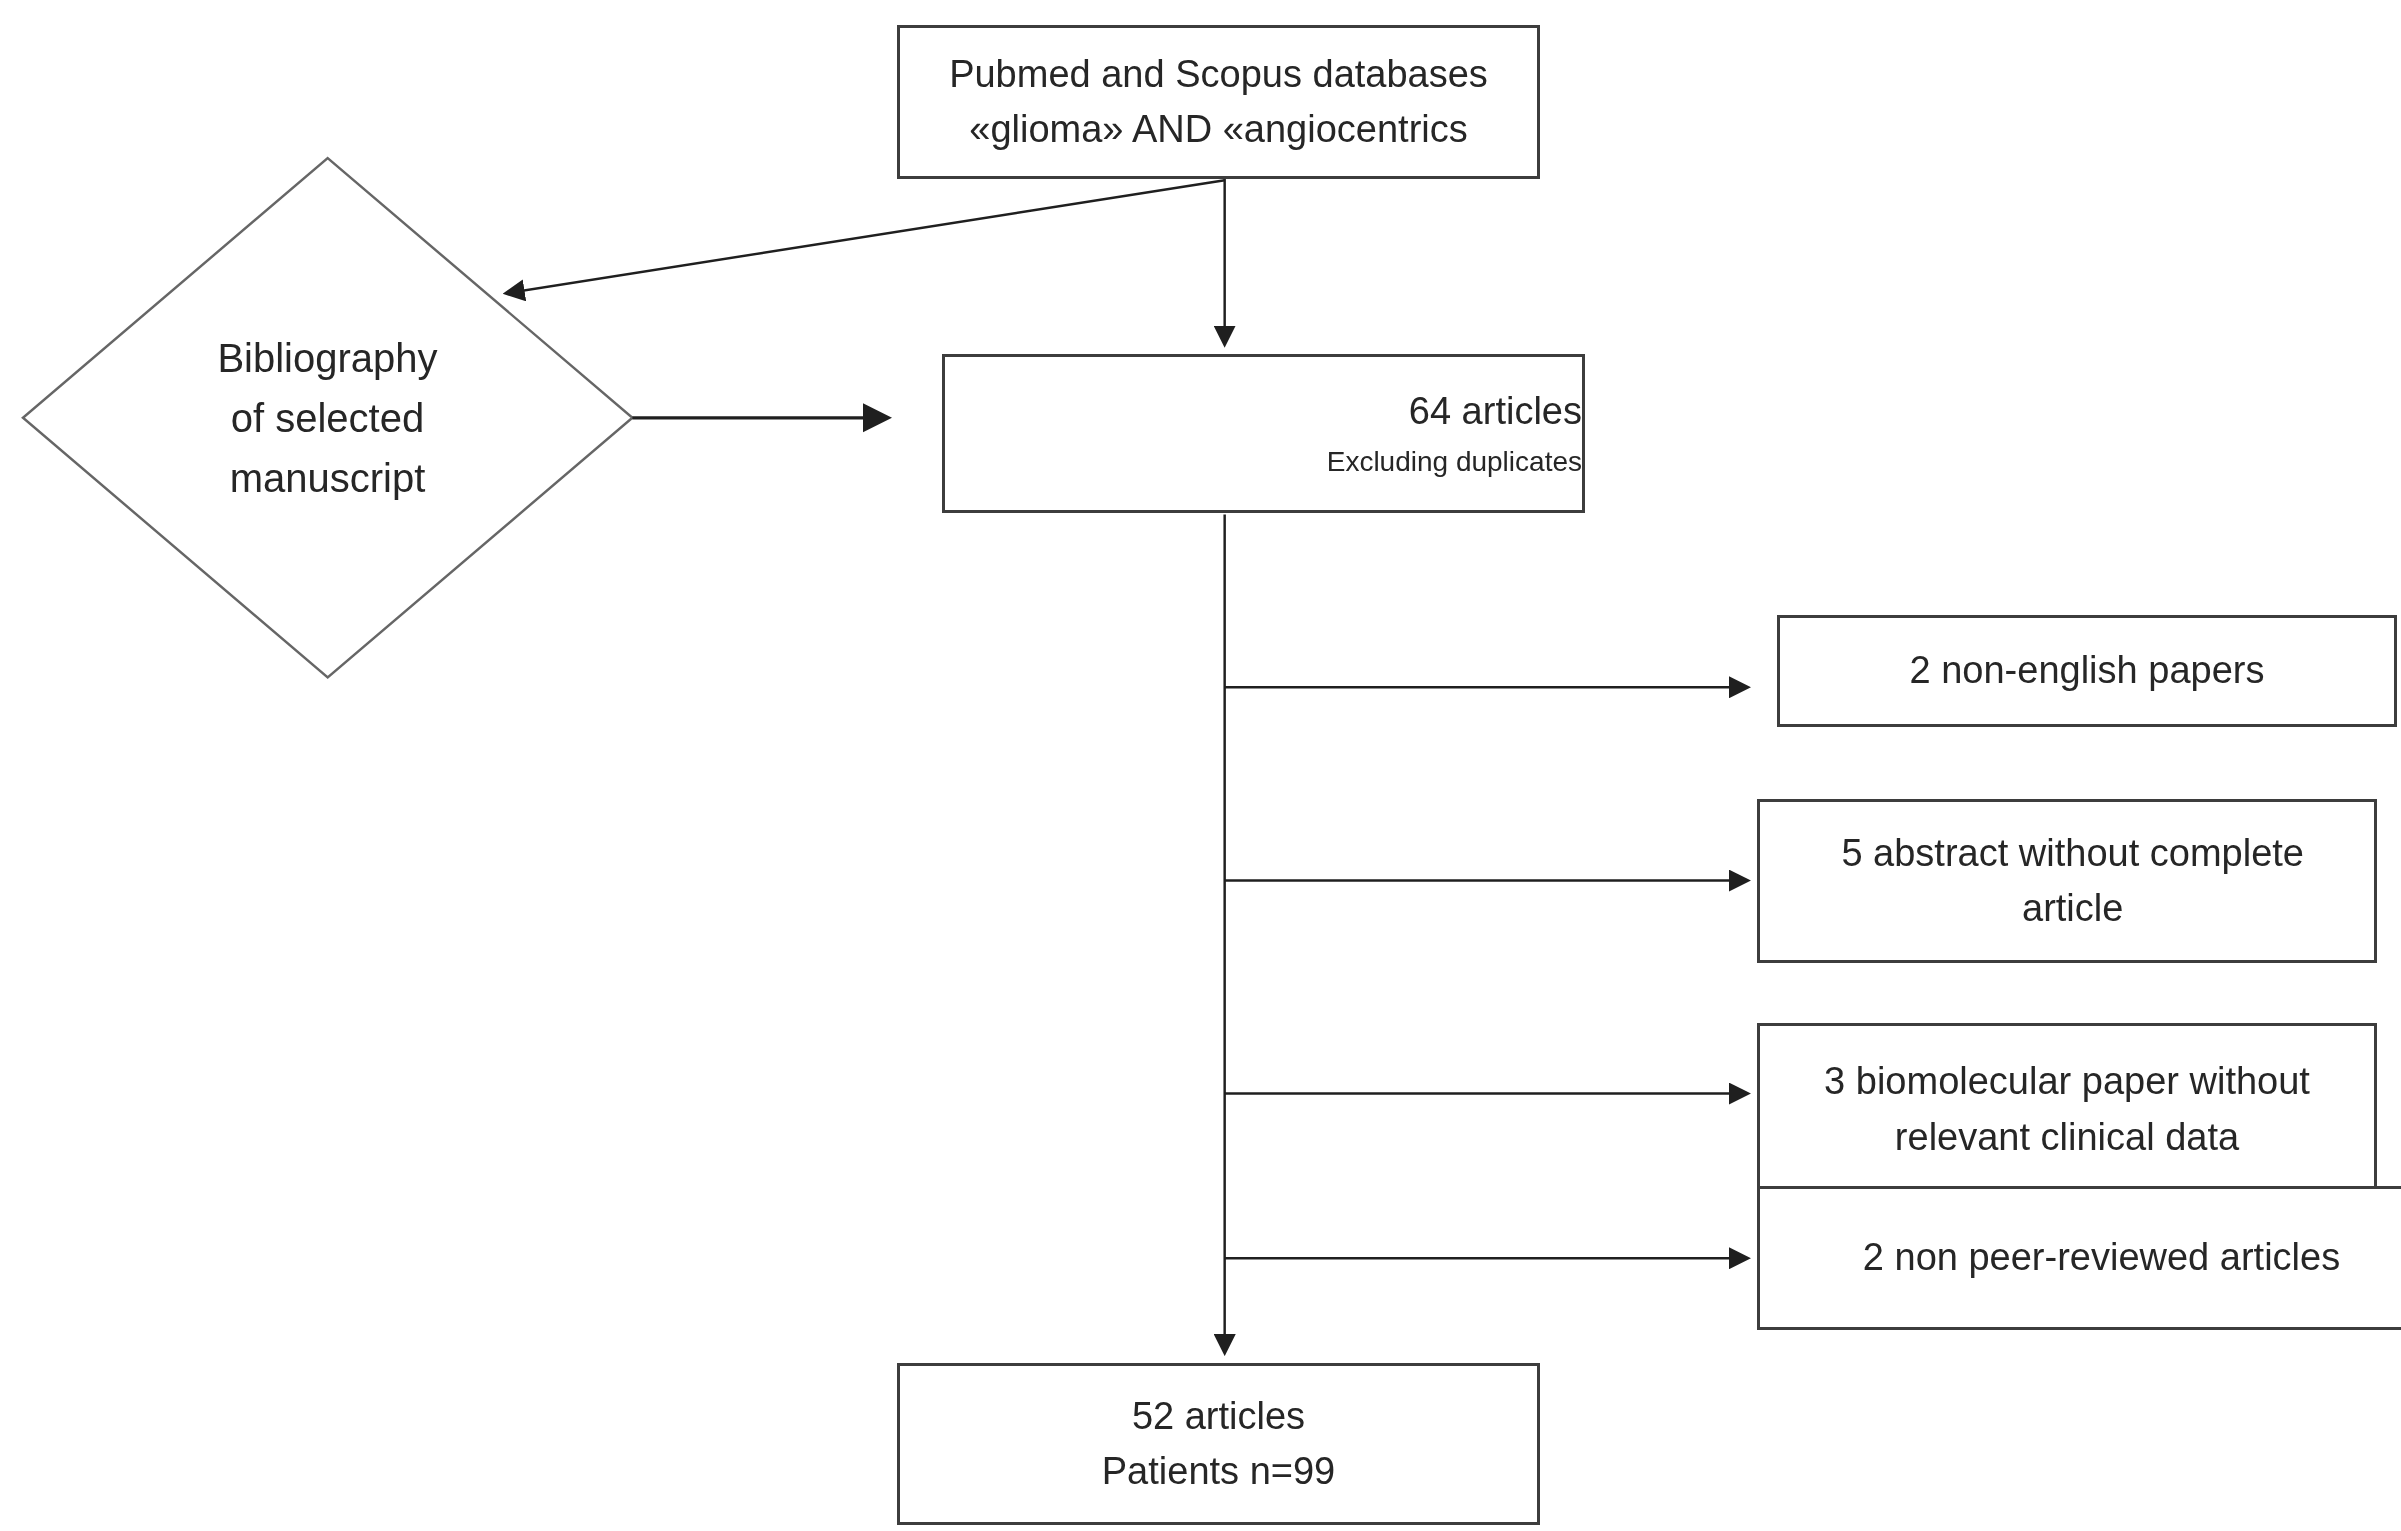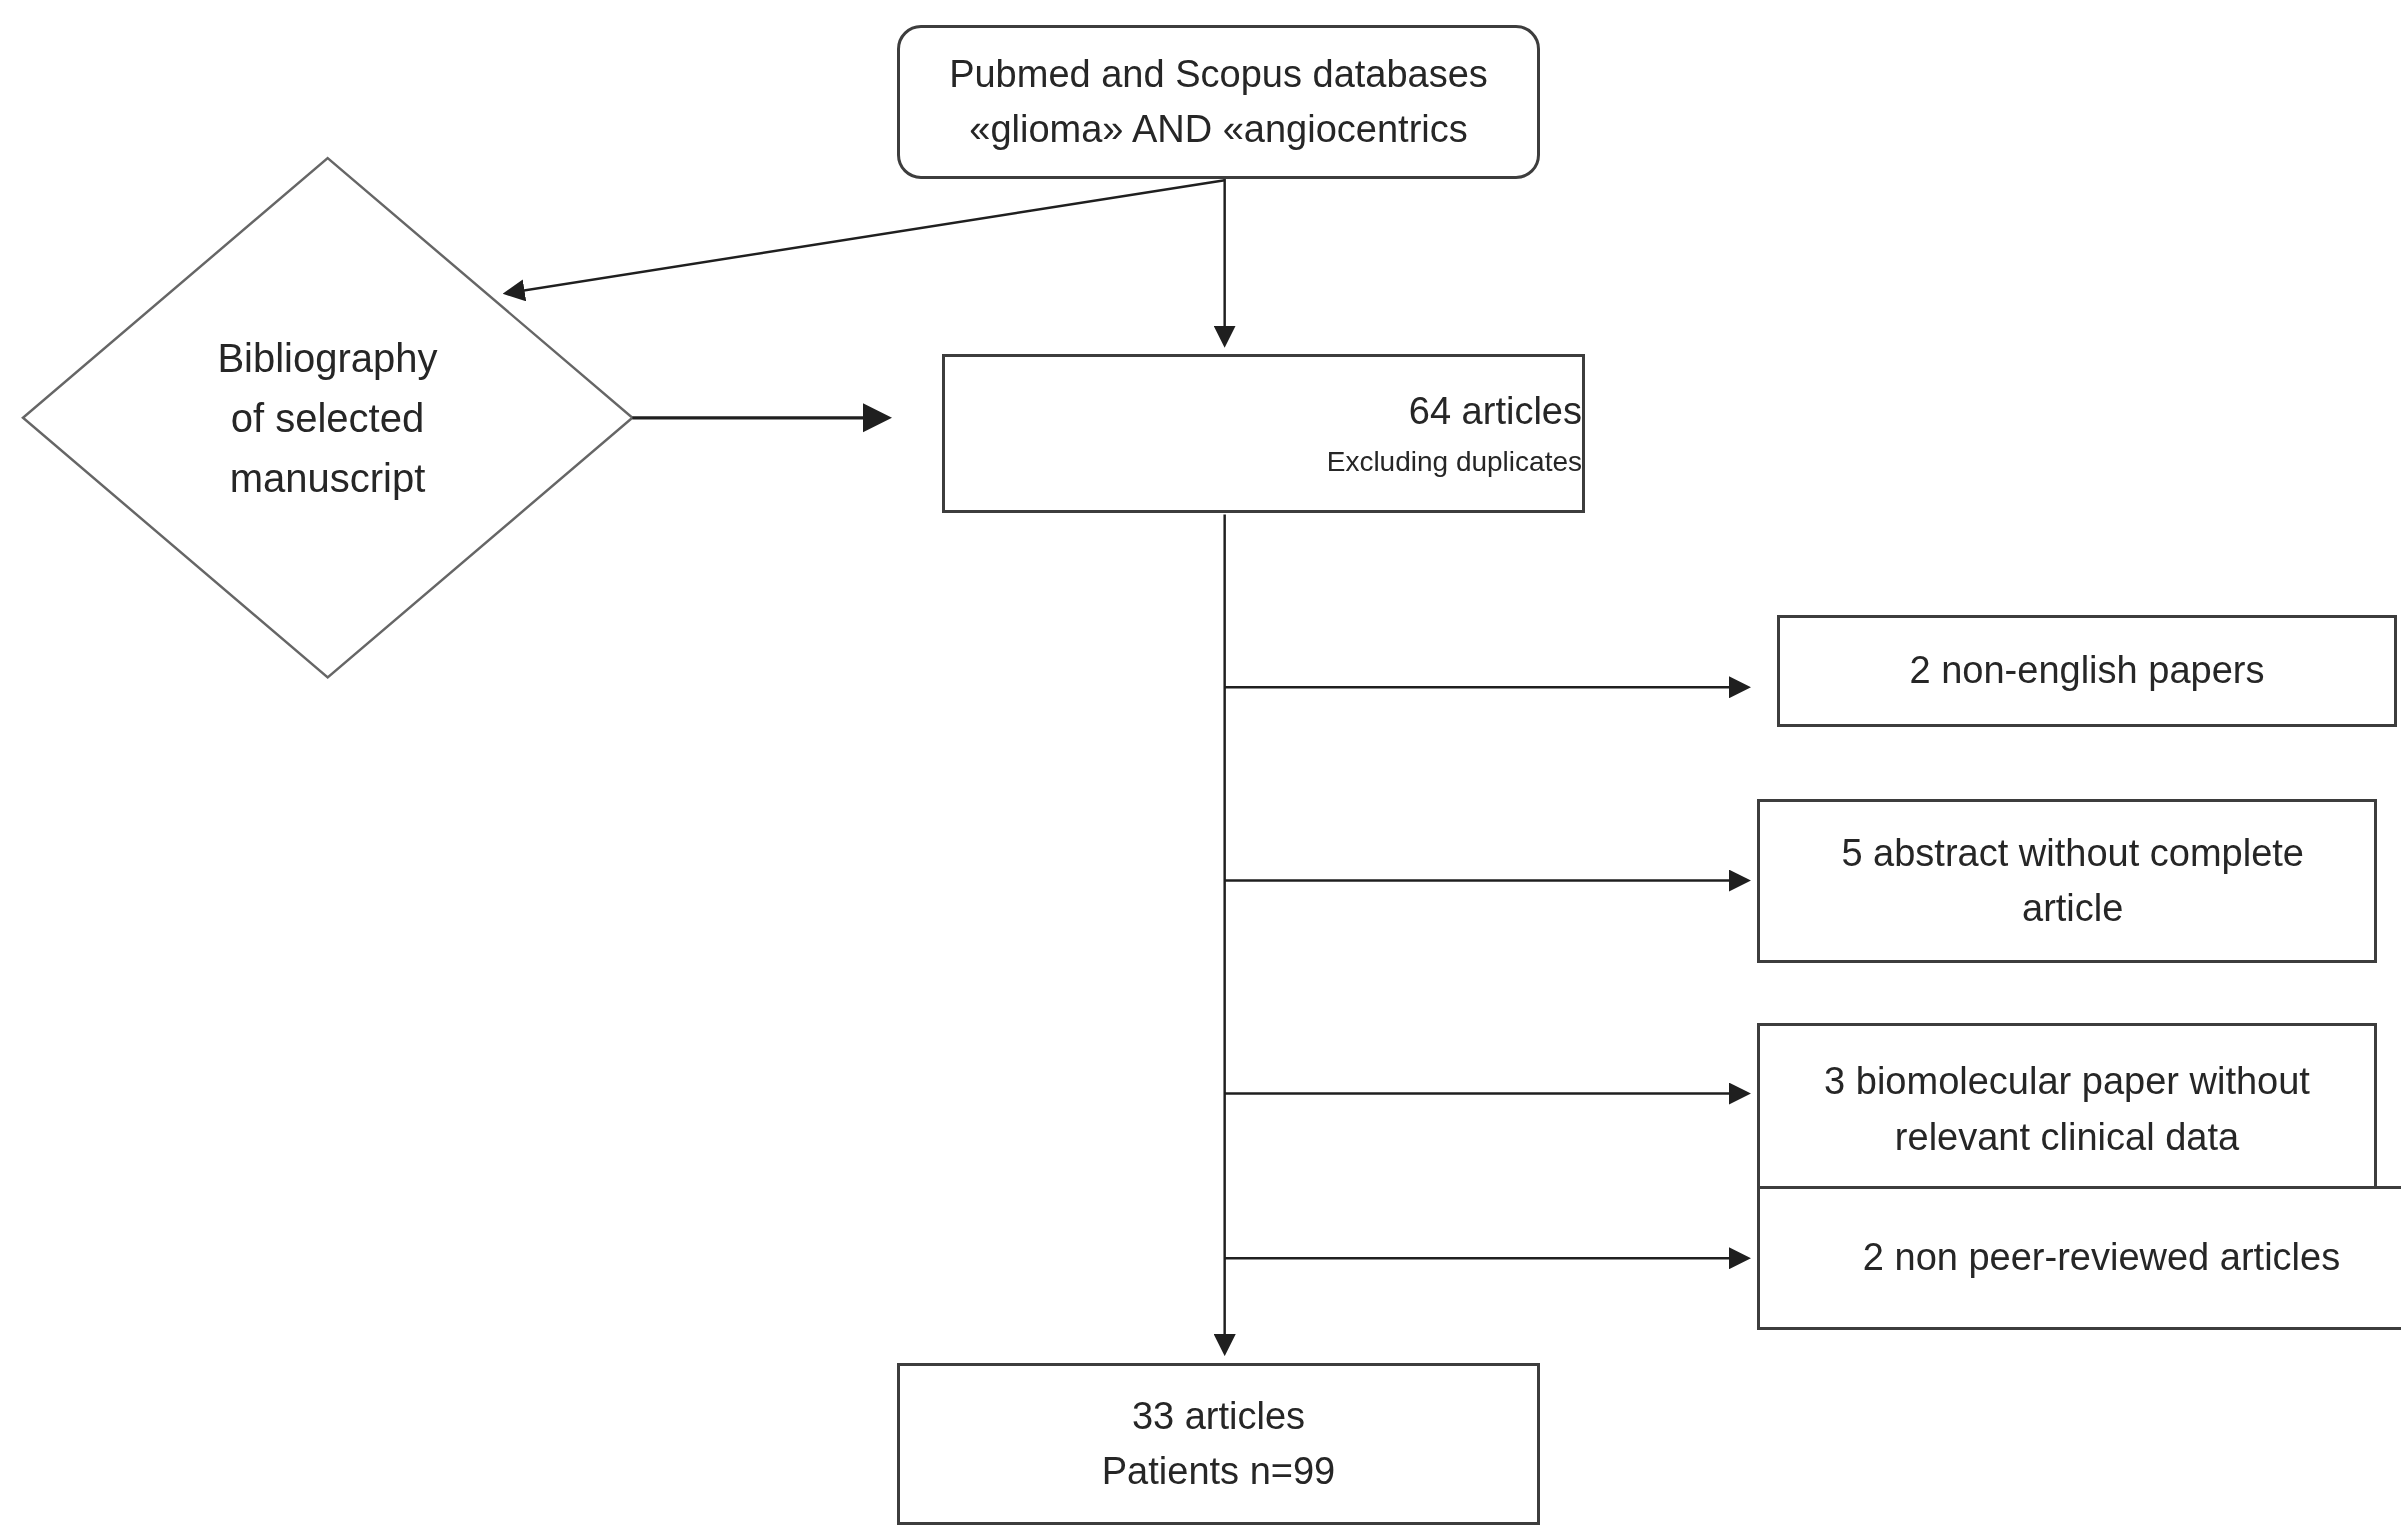--- a/index.html
+++ b/index.html
@@ -80,21 +80,21 @@
     <line x1="772" y1="510" x2="1083" y2="510" stroke="#1f1f1f" stroke-width="4" marker-end="url(#arrow)"></line>
 
     <line x1="1495" y1="628" x2="1495" y2="1651" stroke="#1f1f1f" stroke-width="3" marker-end="url(#arrow)"></line>
 
     <line x1="1495" y1="839" x2="2133" y2="839" stroke="#1f1f1f" stroke-width="3" marker-end="url(#arrow)"></line>
     <line x1="1495" y1="1075" x2="2133" y2="1075" stroke="#1f1f1f" stroke-width="3" marker-end="url(#arrow)"></line>
     <line x1="1495" y1="1335" x2="2133" y2="1335" stroke="#1f1f1f" stroke-width="3" marker-end="url(#arrow)"></line>
     <line x1="1495" y1="1536" x2="2133" y2="1536" stroke="#1f1f1f" stroke-width="3" marker-end="url(#arrow)"></line>
   </svg>
 
-  <div class="node" style="left:897px; top:24.6px; width:643px; height:154px;border-radius:24px;">
+  <div class="node" style="left:897px; top:24.6px; width:643px; height:154px;">
     <div class="txt-main">Pubmed and Scopus databases</div>
     <div class="txt-main">«glioma» AND «angiocentrics</div>
   </div>
 
   <div id="diamond-label">
     <div>Bibliography</div>
     <div>of selected</div>
     <div>manuscript</div>
   </div>
 
@@ -113,18 +113,18 @@
 
   <div class="node excl" style="left:1757px; top:1023px; width:620px; height:173px;">
     <div class="txt-main">3 biomolecular paper without relevant clinical data</div>
   </div>
 
   <div class="node excl" style="left:1757px; top:1186px; width:689px; height:144px;">
     <div class="txt-main">2 non peer-reviewed articles</div>
   </div>
 
   <div class="node" style="left:897px; top:1363px; width:643px; height:162px;">
-    <div class="txt-main">33 articles</div>
+    <div class="txt-main">52 articles</div>
     <div class="txt-main">Patients n=99</div>
   </div>
 
 </div>
 
 
 </body></html>

